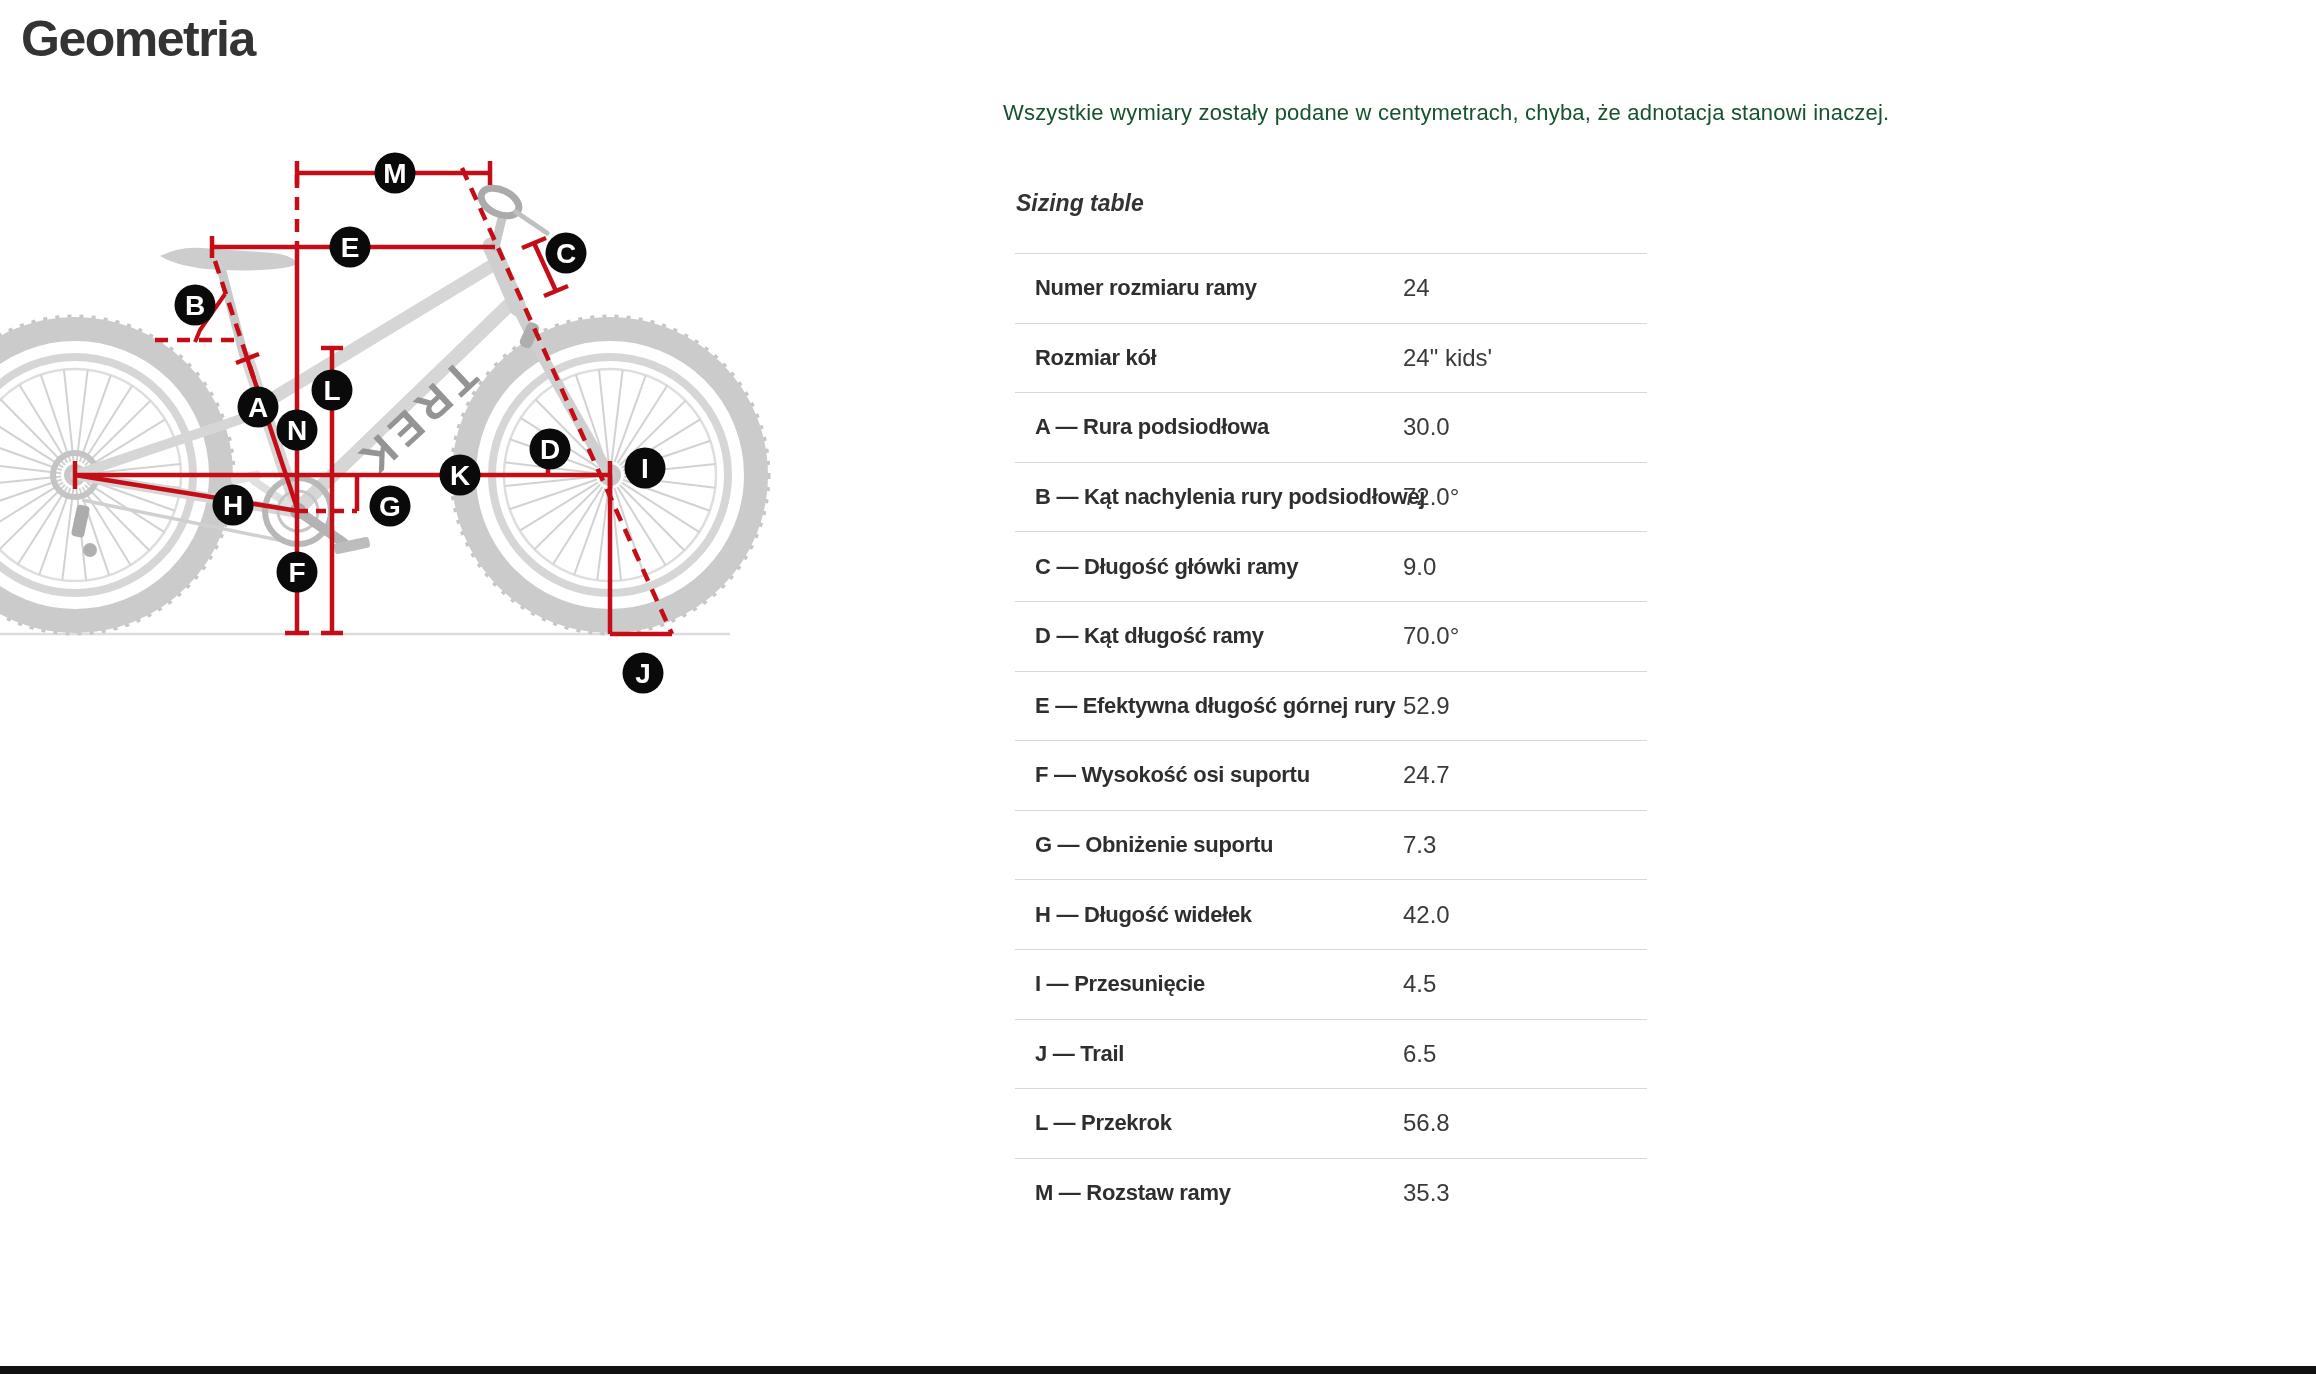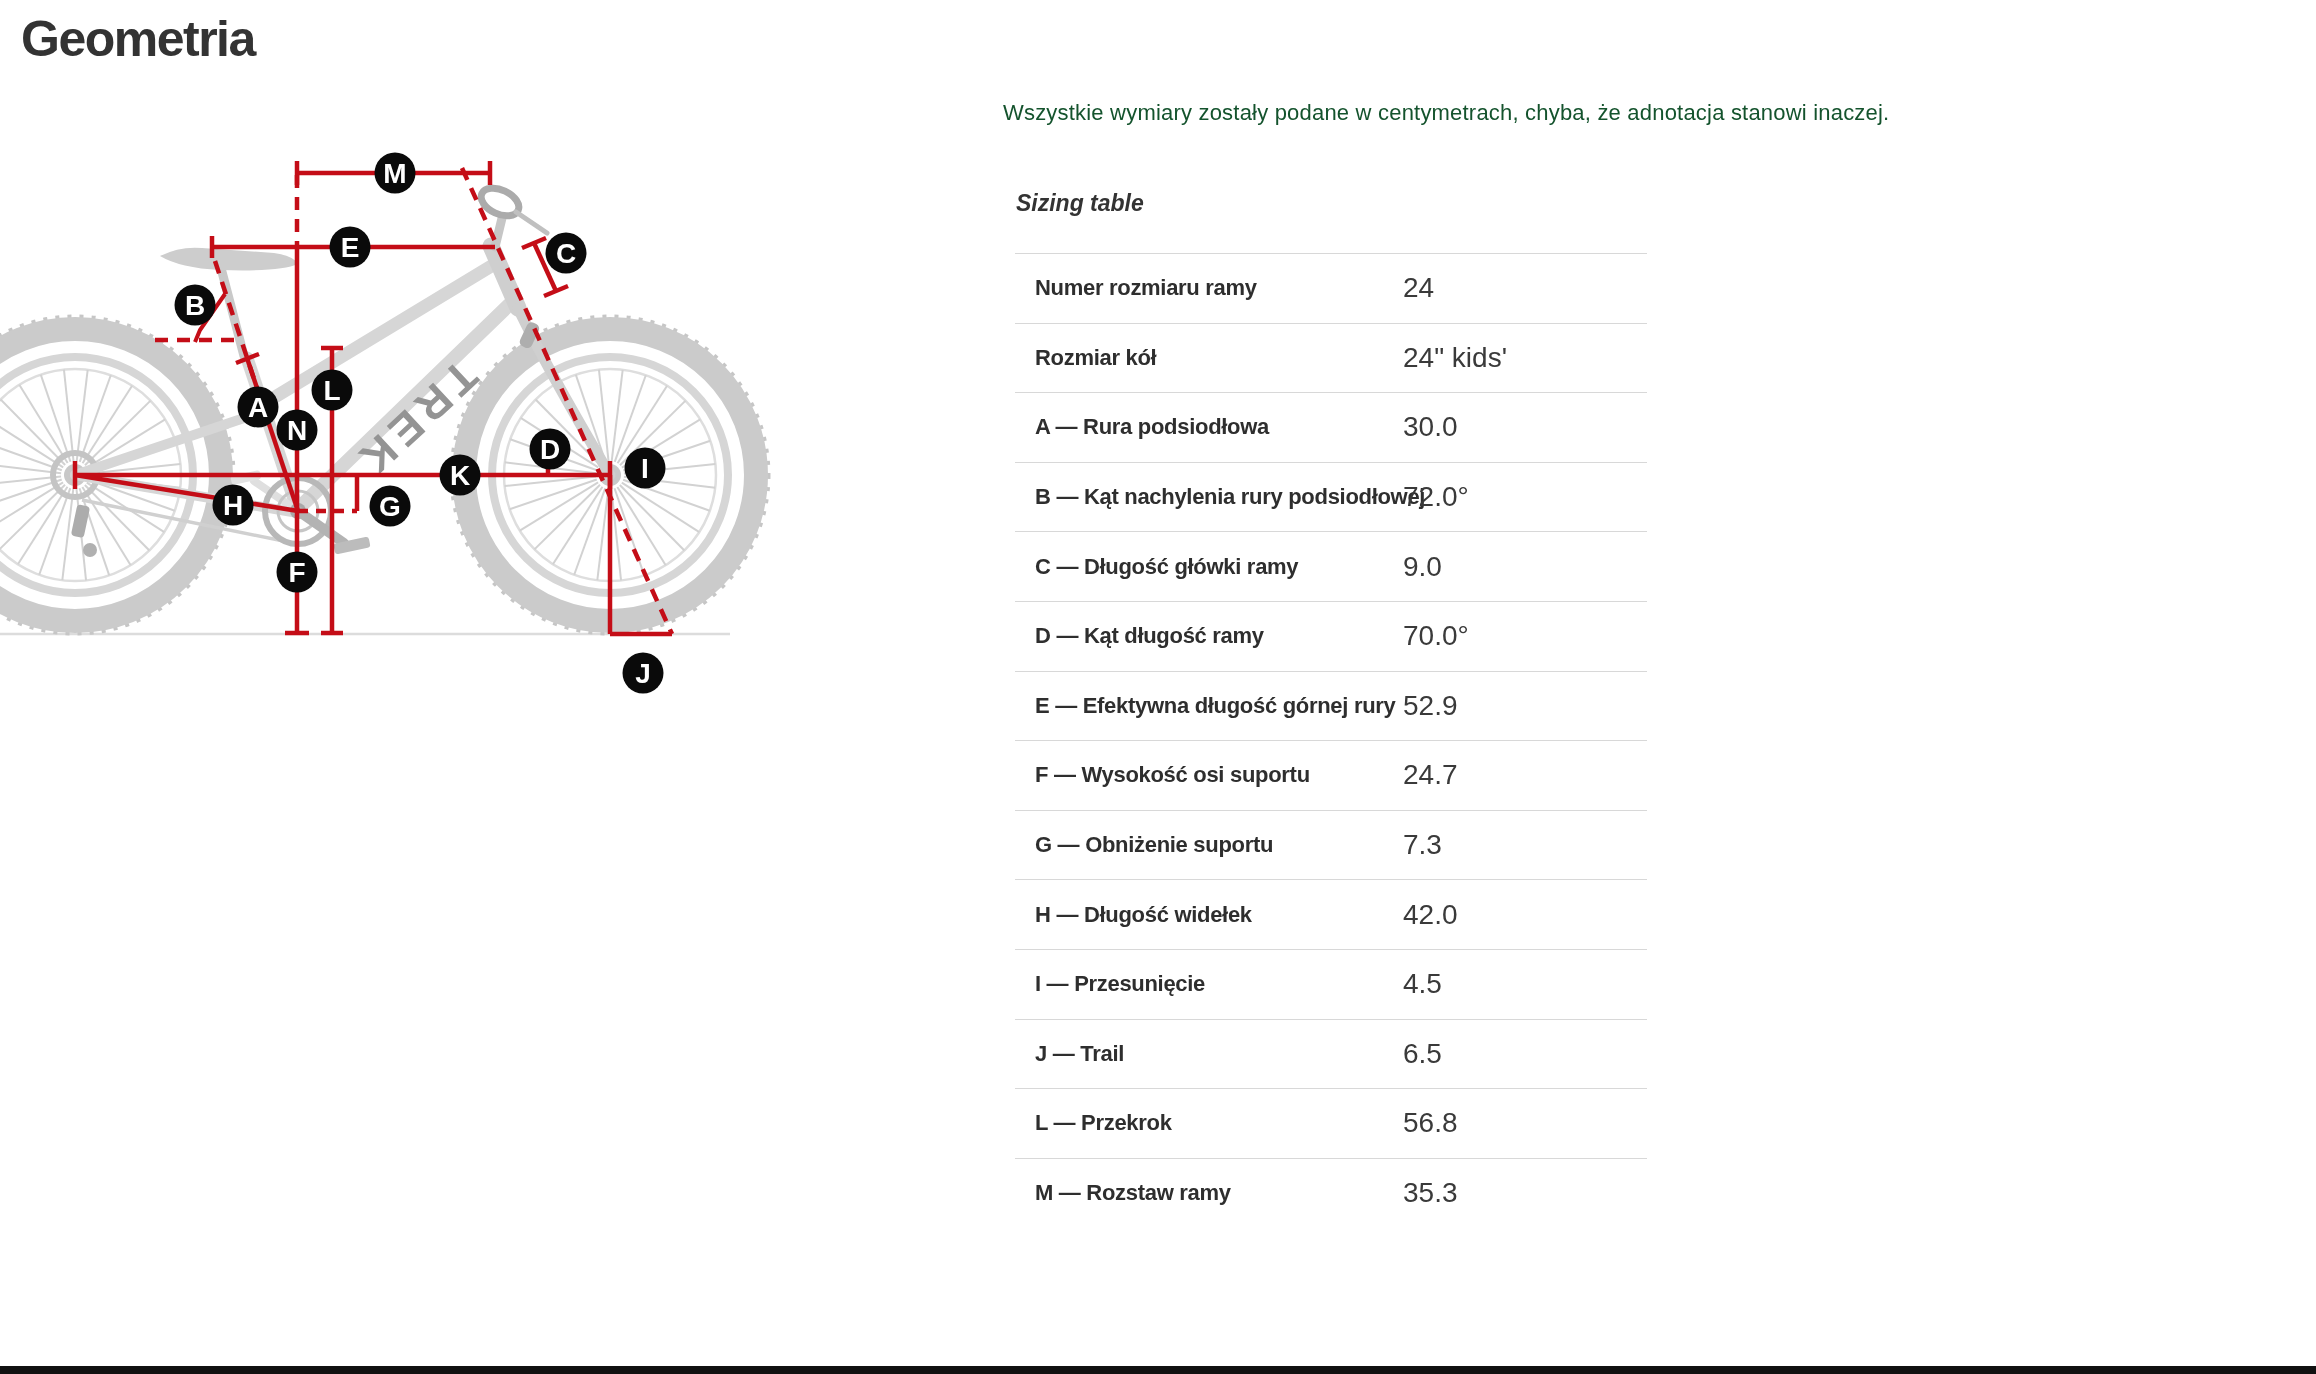--- a/index.html
+++ b/index.html
@@ -26,21 +26,21 @@
     height:69.6px;border-top:1px solid #d8d8d8;position:relative;
     box-sizing:border-box;
   }
   .row-label{
     position:absolute;left:20px;top:50%;transform:translateY(-50%);
     font-size:22px;font-weight:bold;letter-spacing:-0.3px;color:#2e2e2e;
     white-space:nowrap;
   }
   .row-value{
     position:absolute;left:388px;top:50%;transform:translateY(-50%);
-    font-size:28px;font-weight:400;color:#3a3a3a;white-space:nowrap;
+    font-size:24px;font-weight:400;color:#3a3a3a;white-space:nowrap;
   }
   .bottom-bar{
     position:absolute;left:0;top:1366px;width:2316px;height:8px;background:#111111;
   }
   #diagram{position:absolute;left:0;top:150px;}
   .badge-letter{
     font-family:"Liberation Sans", sans-serif;font-weight:bold;font-size:28px;fill:#ffffff;
   }
   .trek-logo{
     font-family:"Liberation Sans", sans-serif;font-weight:bold;font-size:44px;

